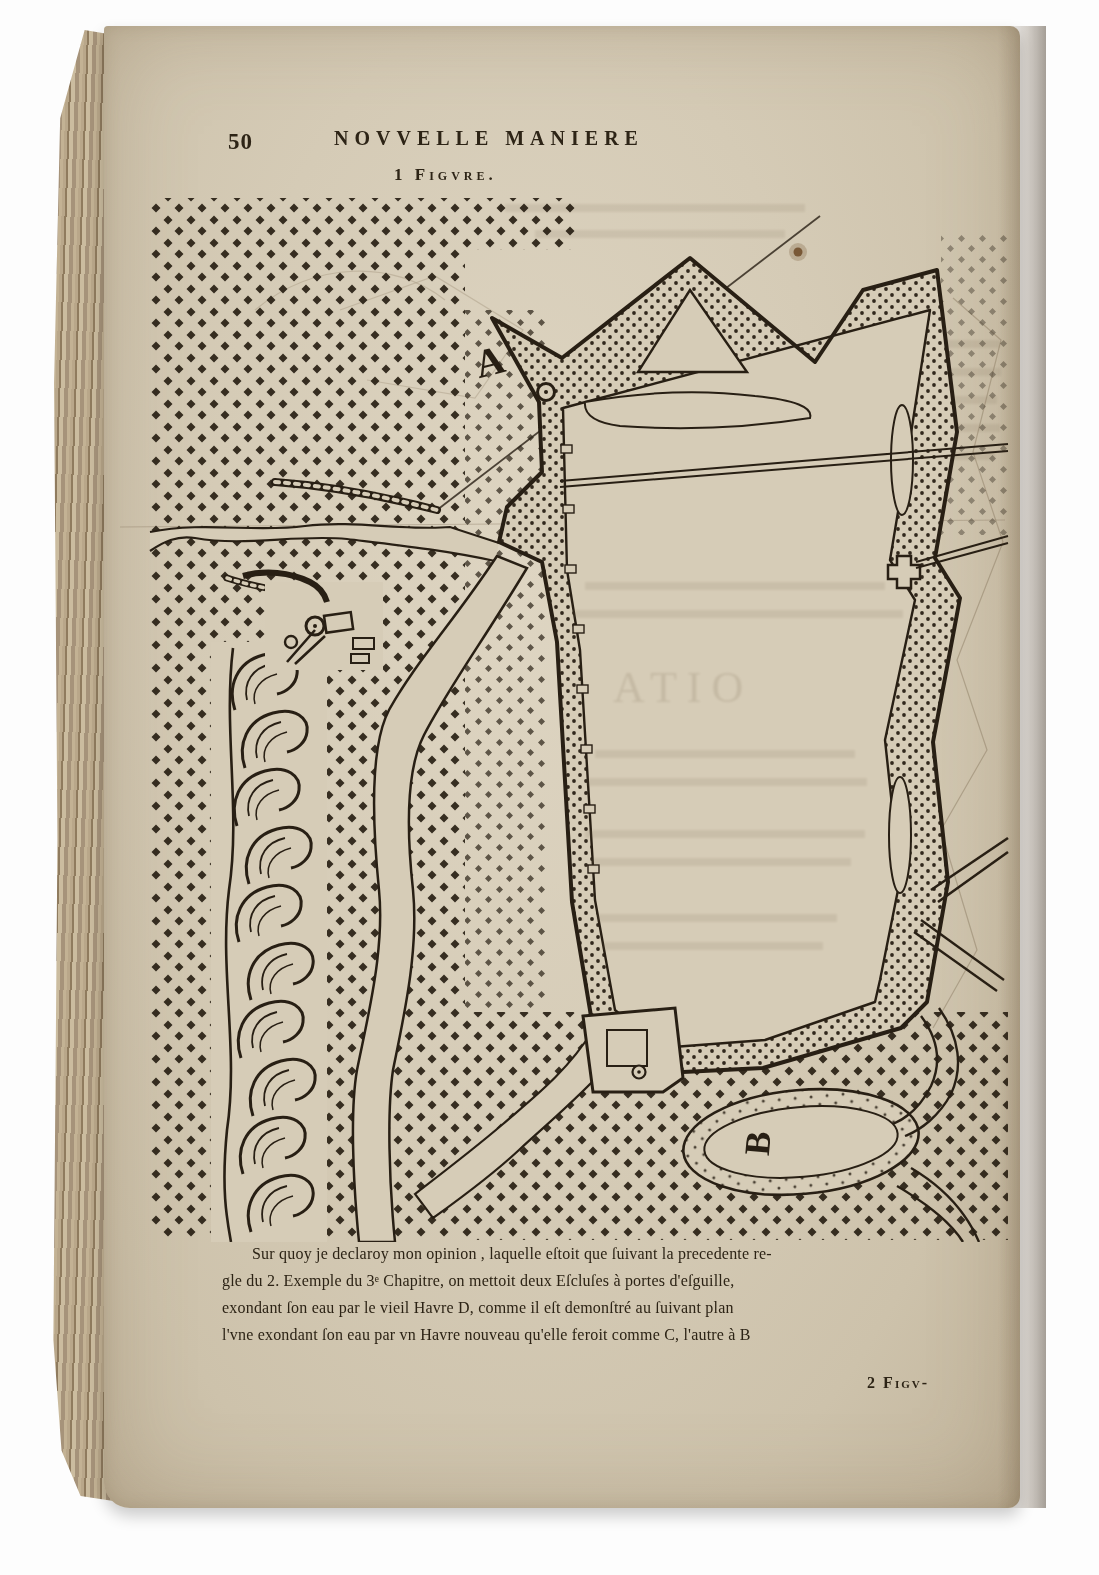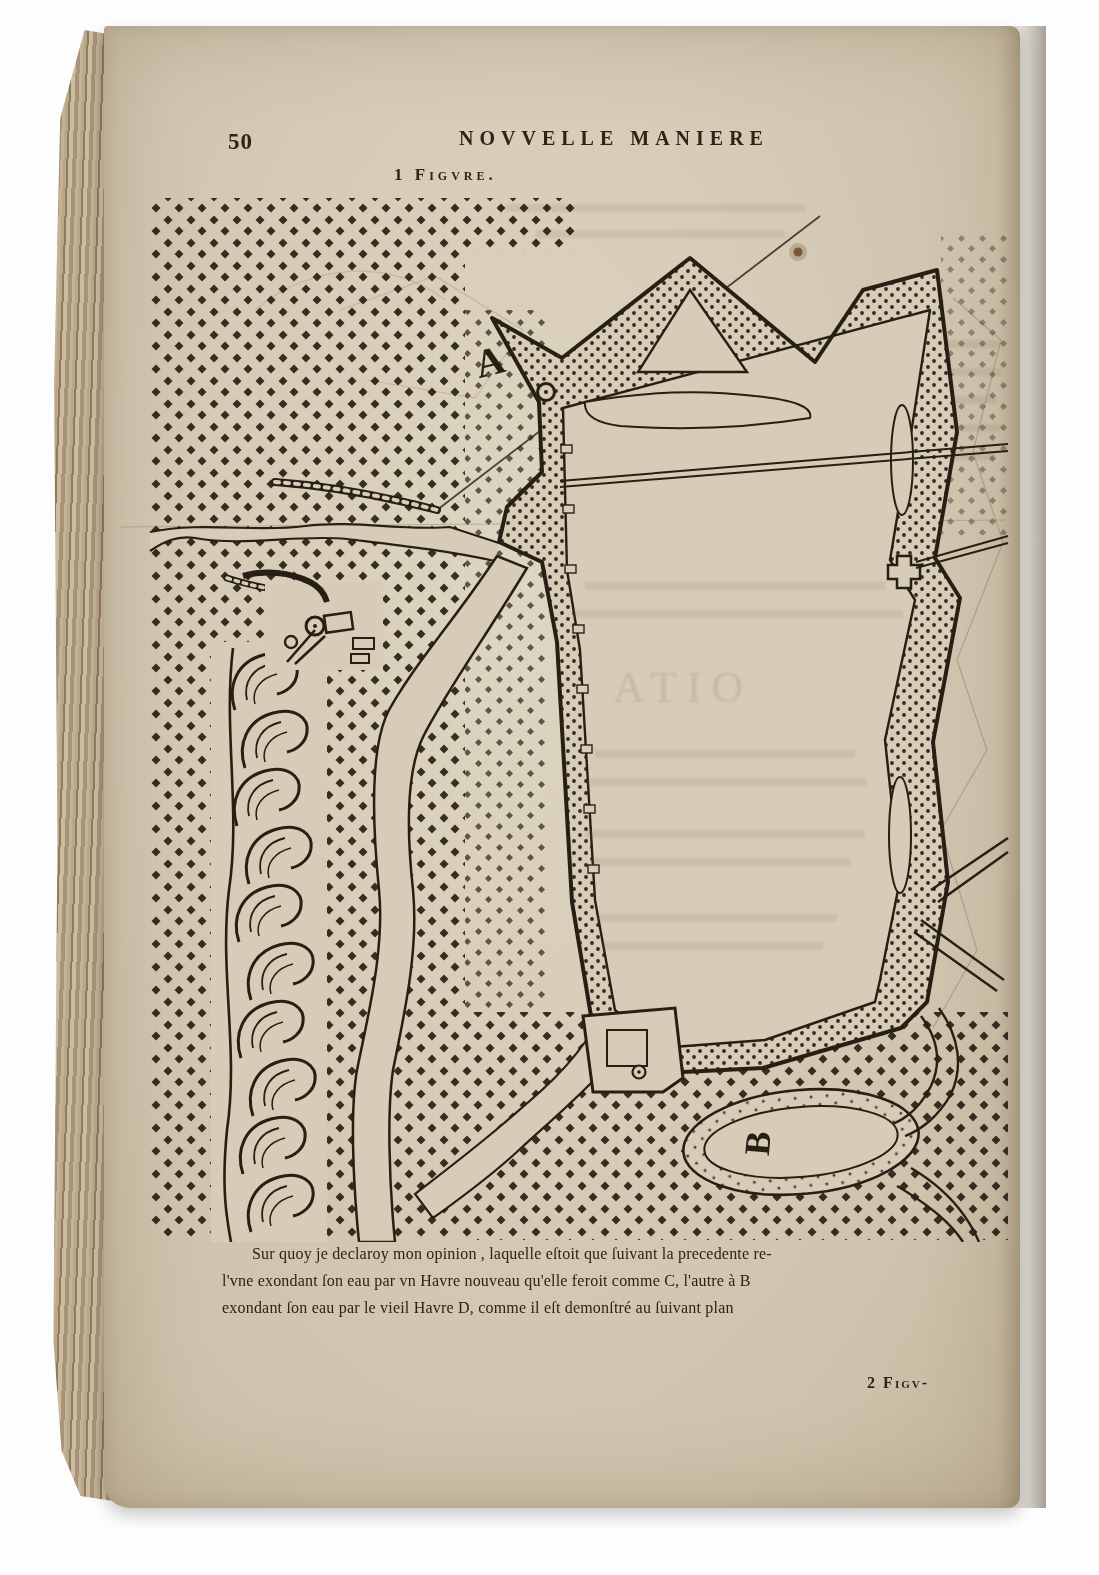--- a/index.html
+++ b/index.html
@@ -10,21 +10,21 @@
     background:repeating-linear-gradient(92deg,#b9a78a 0 3px,#8f7b5e 3px 5px,#cbbc9f 5px 9px,#a6937a 9px 13px,#c3b294 13px 16px);
     clip-path:polygon(48% 0,100% 0.4%,100% 100%,42% 99.6%,14% 96.5%,2% 89%,8% 55%,3% 24%,12% 6%);
     box-shadow:-3px 2px 8px rgba(0,0,0,.15);}
   
   .page{position:absolute;left:104px;top:26px;width:916px;height:1482px;
     border-radius:4px 10px 12px 26px;
     background:radial-gradient(ellipse at 46% 38%,#ded5c2 0%,#d5cbb6 45%,#cdc2ab 76%,#c1b49b 100%);
     box-shadow:inset 0 0 90px rgba(125,103,72,.30),inset 0 0 16px rgba(125,103,72,.22),0 8px 16px rgba(0,0,0,.20);}
   .page-number{position:absolute;left:124px;top:103px;font-size:23px;font-weight:bold;
     color:#2d2416;letter-spacing:1px;}
-  .running-title{position:absolute;left:230px;top:101px;width:560px;text-align:center;
+  .running-title{position:absolute;left:230px;top:101px;width:560px;
     font-size:20px;font-weight:bold;color:#2d2416;letter-spacing:6px;}
   .figure-heading{position:absolute;left:290px;top:139px;width:440px;text-align:left;
     font-size:17px;font-weight:bold;color:#2d2416;letter-spacing:4px;font-variant:small-caps;}
   .map-wrap{position:absolute;left:11px;top:164px;width:895px;height:1052px;}
   .caption{position:absolute;left:118px;top:1214px;width:756px;color:#2c2315;
     font-size:16px;line-height:27px;letter-spacing:.2px;}
   .caption .pline{white-space:nowrap;}
   .caption .indent{text-indent:30px;}
   .catchword{position:absolute;left:630px;top:1348px;width:195px;text-align:right;
     font-size:16px;font-weight:bold;color:#2d2416;font-variant:small-caps;letter-spacing:2px;}
@@ -222,22 +222,23 @@
 
         <g>
           <circle cx="683" cy="62" r="9" fill="#6d4a26" opacity="0.25"></circle>
           <circle cx="683" cy="62" r="4.5" fill="#6d4a26" opacity="0.85"></circle>
         </g>
       </svg>
     </div>
 
     <div class="caption">
       <div class="pline indent">Sur quoy je declaroy mon opinion , laquelle eſtoit que ſuivant la precedente re-</div>
+      <div class="pline">gle du 2. Exemple du 3ᵉ Chapitre, on mettoit deux Eſcluſes à portes d'eſguille,</div>
+      <div class="pline">exondant ſon eau par le vieil Havre D, comme il eſt demonſtré au ſuivant plan</div>
       <div class="pline">l'vne exondant ſon eau par vn Havre nouveau qu'elle feroit comme C, l'autre à B</div>
-      <div class="pline">exondant ſon eau par le vieil Havre D, comme il eſt demonſtré au ſuivant plan</div>
     </div>
 
     <div class="catchword">2 Figv-</div>
   </div>
 
   <div class="gutter"></div>
 
 
 </div>
 

